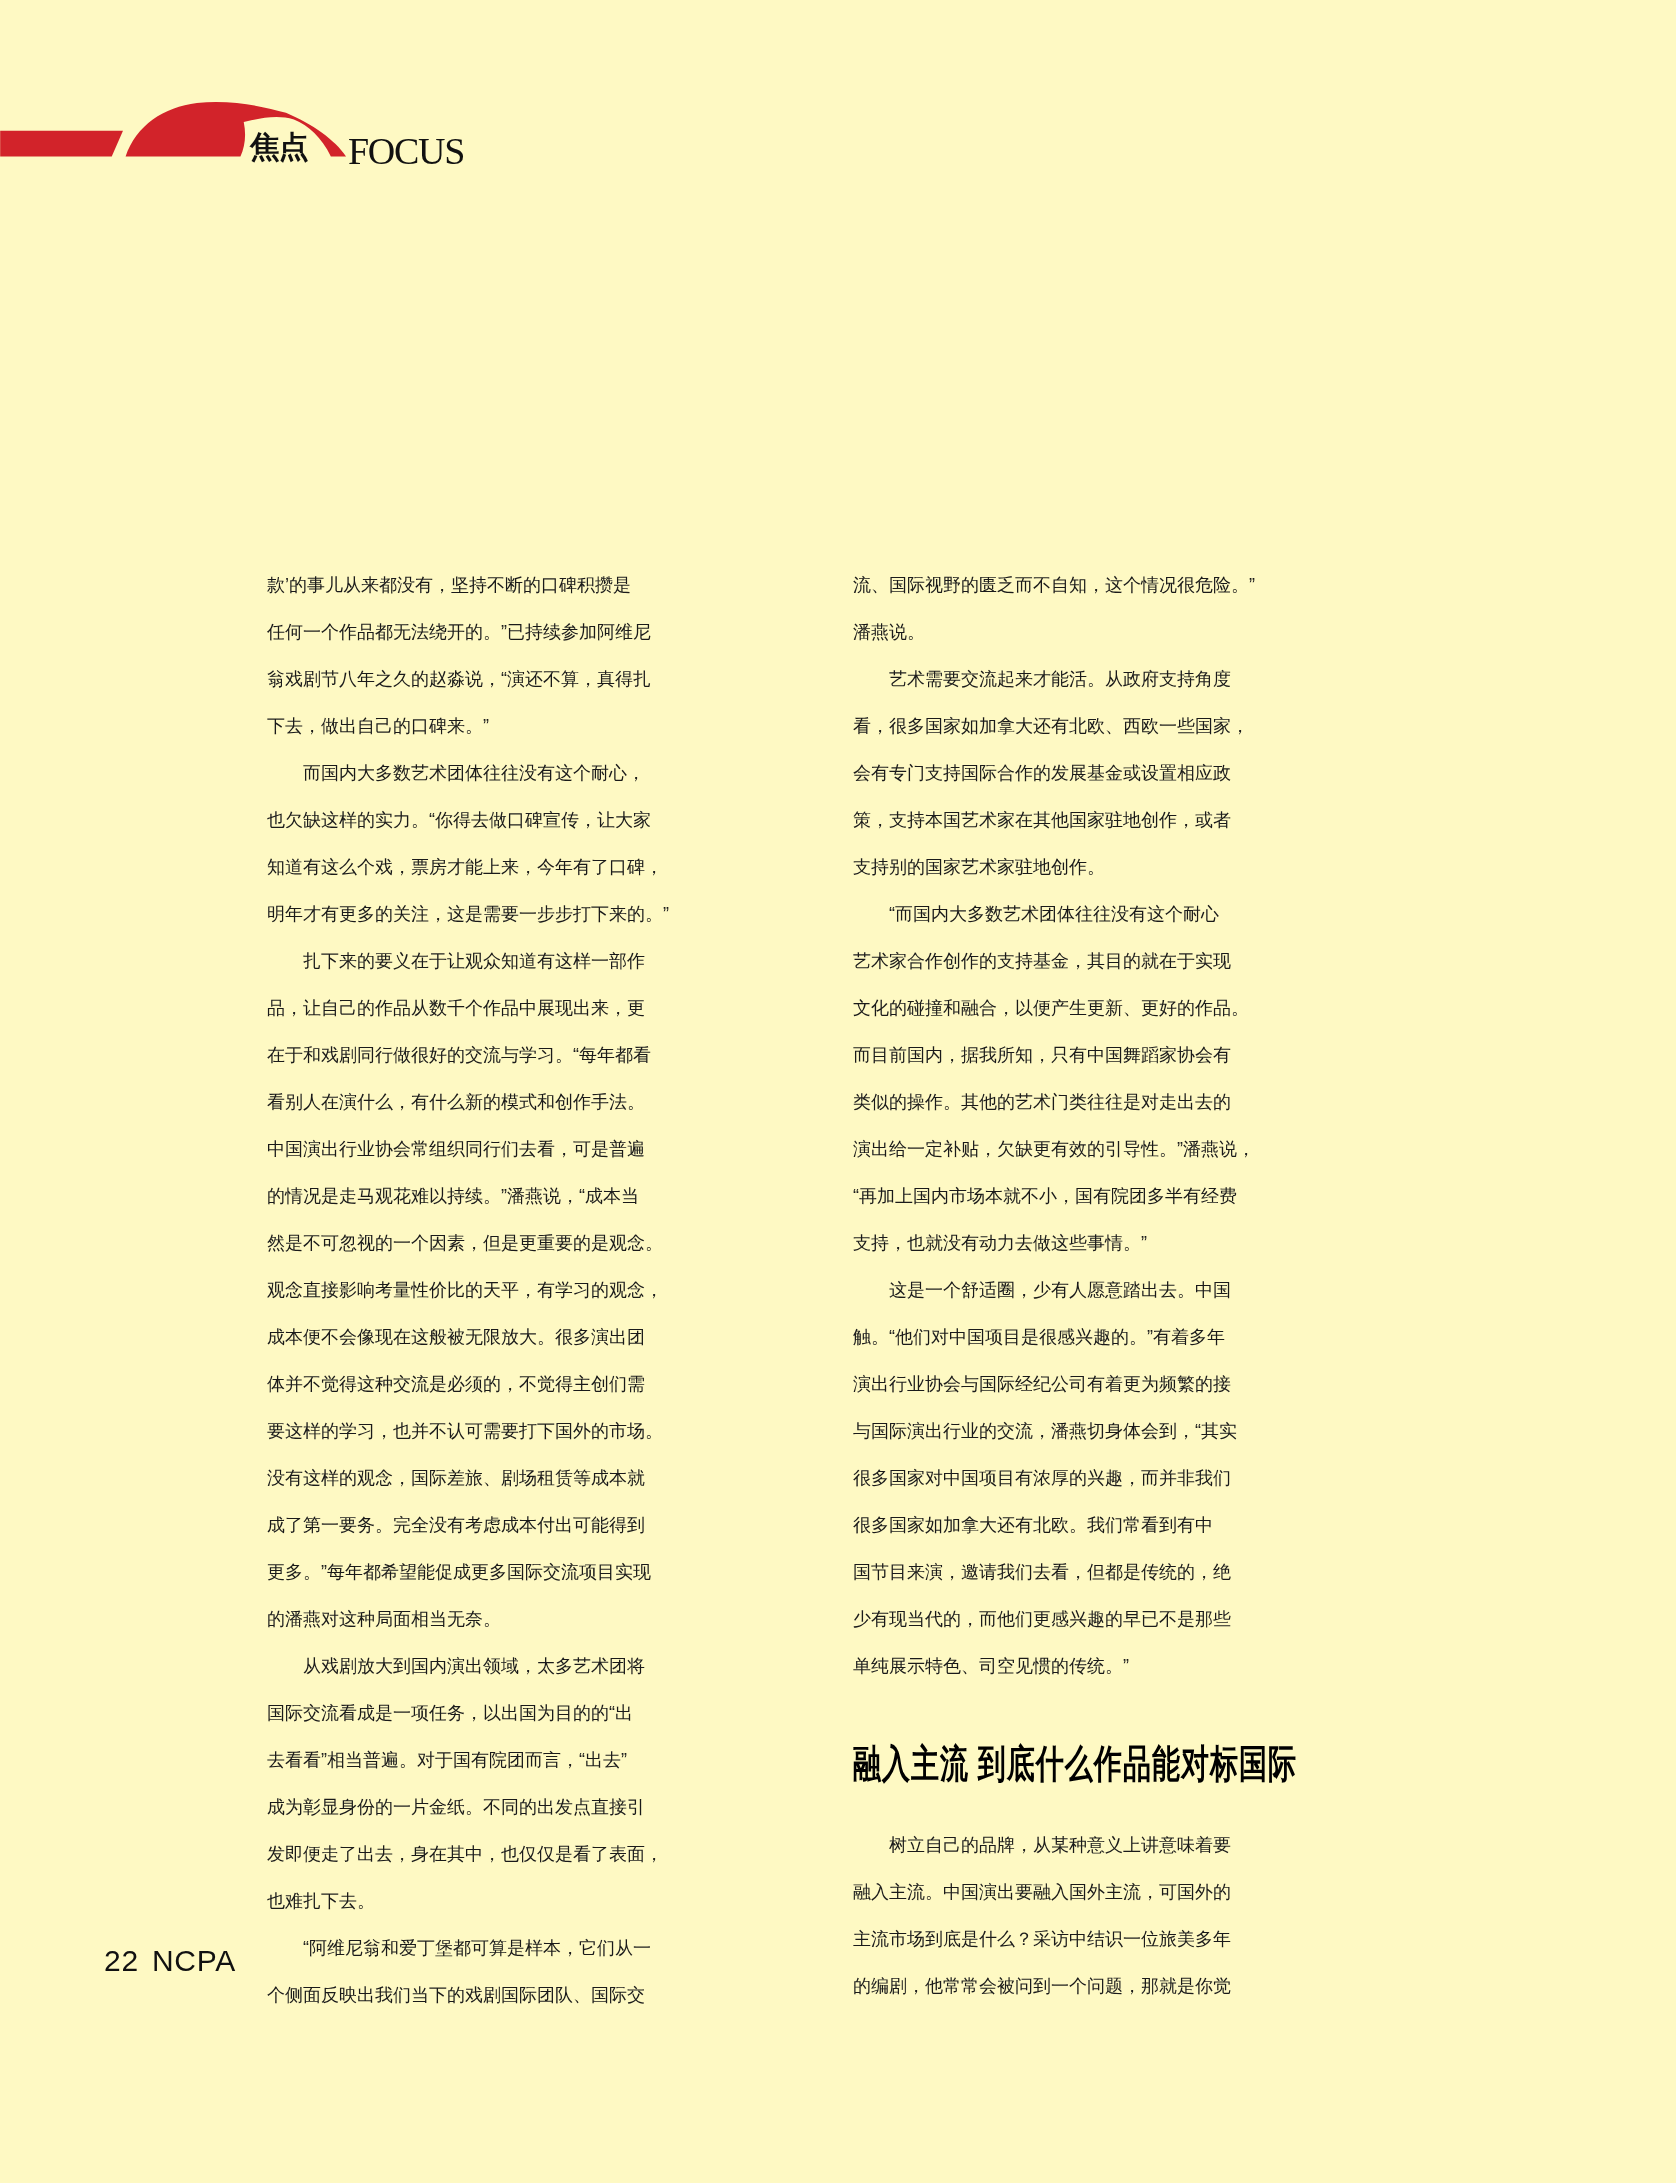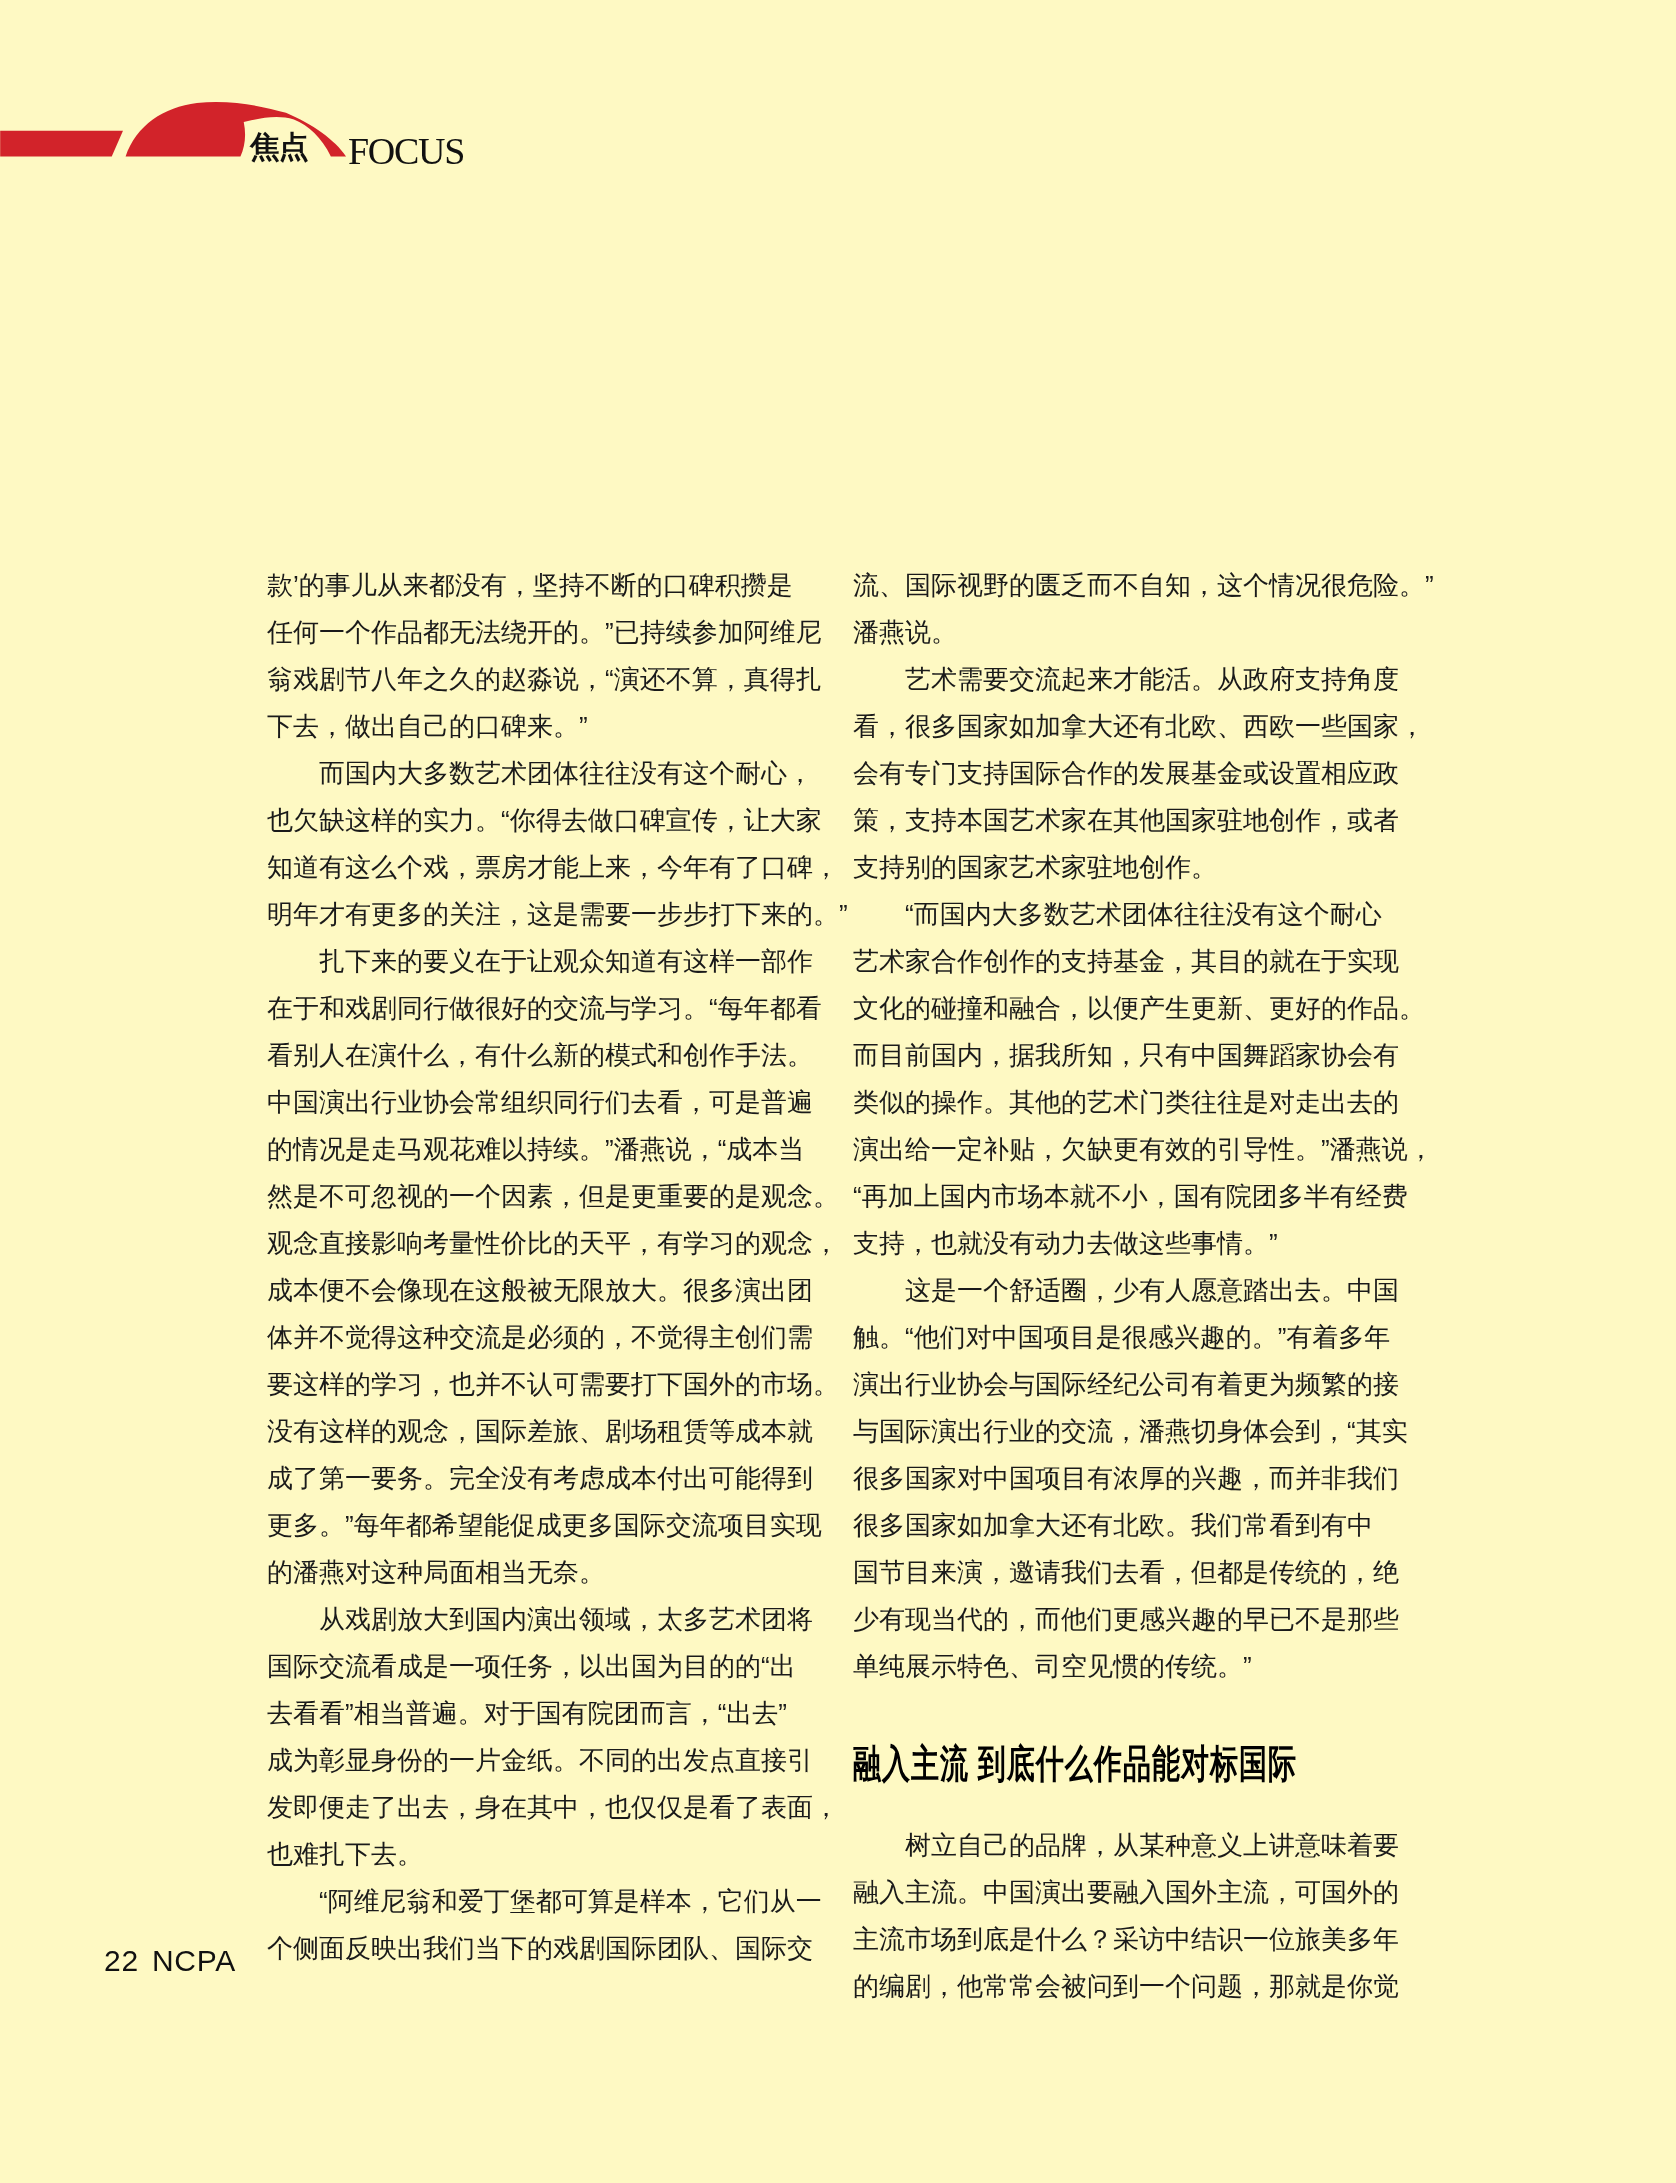--- a/index.html
+++ b/index.html
@@ -15,21 +15,21 @@
   }
   .brand-en {
     position:absolute; left:348px; top:123px; font-family:"Liberation Serif", serif;
     font-size:38px; letter-spacing:-1.3px; color:#111; white-space:nowrap;margin-top:6px;
   }
   
   .col { position:absolute; top:562px; }
   .col-left  { left:267px;  width:545px; }
   .col-right { left:853px; width:562px; }
   .line {
-    height:47px; line-height:47px; font-size:26px; white-space:nowrap;
+    height:47px; line-height:47px; font-size:18px; white-space:nowrap;
     font-feature-settings:"halt" 1; color:#1a1a1a;
   }
   .indent { text-indent:2em; }
   .heading {
     margin:55px 0 40px 0; height:37px; line-height:37px;
     font-size:39px; font-weight:bold; color:#000;
   }
   .heading-inner {
     display:inline-block; transform:scaleX(0.72); transform-origin:0 50%;
     letter-spacing:1.3px; white-space:nowrap;
@@ -57,20 +57,21 @@
     <div class="col col-left">
         <div class="line">款’的事儿从来都没有，坚持不断的口碑积攒是</div>
         <div class="line">任何一个作品都无法绕开的。”已持续参加阿维尼</div>
         <div class="line">翁戏剧节八年之久的赵淼说，“演还不算，真得扎</div>
         <div class="line">下去，做出自己的口碑来。”</div>
         <div class="line indent">而国内大多数艺术团体往往没有这个耐心，</div>
         <div class="line">也欠缺这样的实力。“你得去做口碑宣传，让大家</div>
         <div class="line">知道有这么个戏，票房才能上来，今年有了口碑，</div>
         <div class="line">明年才有更多的关注，这是需要一步步打下来的。”</div>
         <div class="line indent">扎下来的要义在于让观众知道有这样一部作</div>
+        <div class="line">品，让自己的作品从数千个作品中展现出来，更</div>
         <div class="line">在于和戏剧同行做很好的交流与学习。“每年都看</div>
         <div class="line">看别人在演什么，有什么新的模式和创作手法。</div>
         <div class="line">中国演出行业协会常组织同行们去看，可是普遍</div>
         <div class="line">的情况是走马观花难以持续。”潘燕说，“成本当</div>
         <div class="line">然是不可忽视的一个因素，但是更重要的是观念。</div>
         <div class="line">观念直接影响考量性价比的天平，有学习的观念，</div>
         <div class="line">成本便不会像现在这般被无限放大。很多演出团</div>
         <div class="line">体并不觉得这种交流是必须的，不觉得主创们需</div>
         <div class="line">要这样的学习，也并不认可需要打下国外的市场。</div>
         <div class="line">没有这样的观念，国际差旅、剧场租赁等成本就</div>

